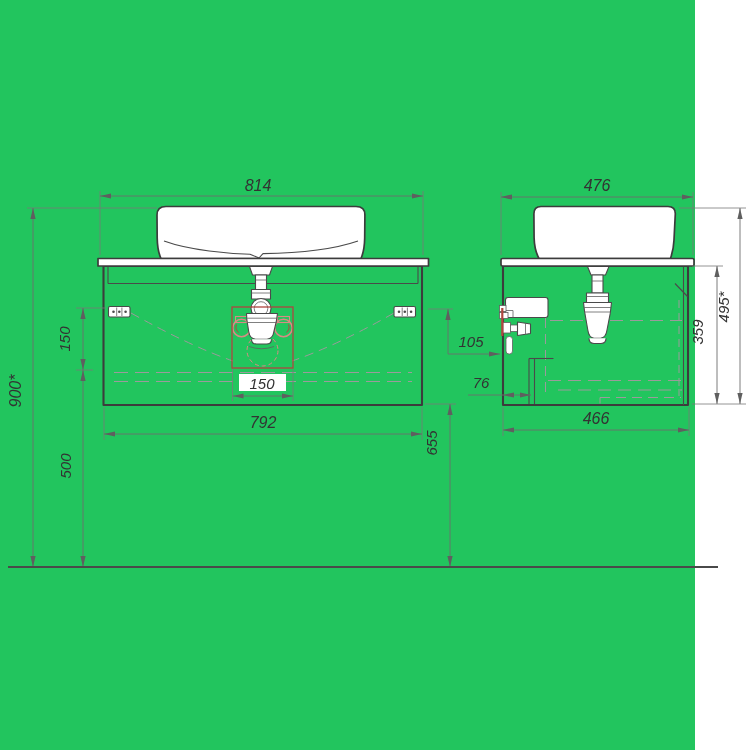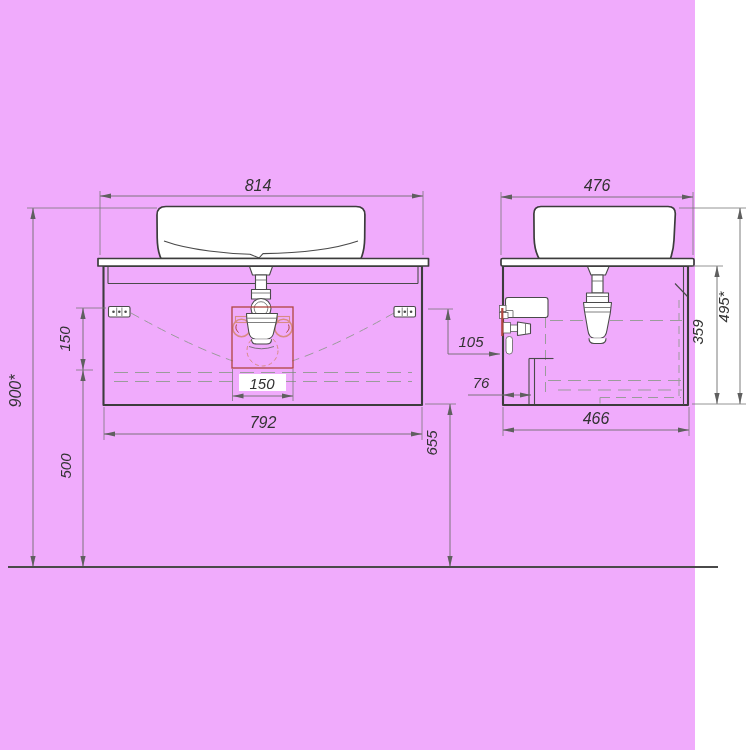--- a/index.html
+++ b/index.html
@@ -1,16 +1,16 @@
 <!DOCTYPE html>
 <html><head>
 <meta charset="utf-8">
 <style>
   html,body{margin:0;padding:0;background:#fff;}
-  .stage{width:695px;height:750px;position:relative;background:#f0abfc;font-family:"Liberation Sans",sans-serif;}
+  .stage{width:695px;height:750px;position:relative;background:#22c55e;font-family:"Liberation Sans",sans-serif;}
   svg{display:block;}
   .ln {stroke:#3c3c3c;stroke-width:1.7;fill:none;stroke-linejoin:round;}
   .ln2{stroke:#3c3c3c;stroke-width:2.1;fill:none;stroke-linejoin:round;}
   .md {stroke:#4a4a4a;stroke-width:1.1;fill:none;stroke-linejoin:round;}
   .th {stroke:#5f5f5f;stroke-width:.8;fill:none;}
   .fw {fill:#ffffff;}
   .dim{stroke:#6e6e6e;stroke-width:.9;fill:none;}
   .ext{stroke:#7a7a7a;stroke-width:.8;fill:none;}
   .hid{stroke:#9b9b9b;stroke-width:1;fill:none;}
   .hl {stroke:#b0463f;fill:none;}

